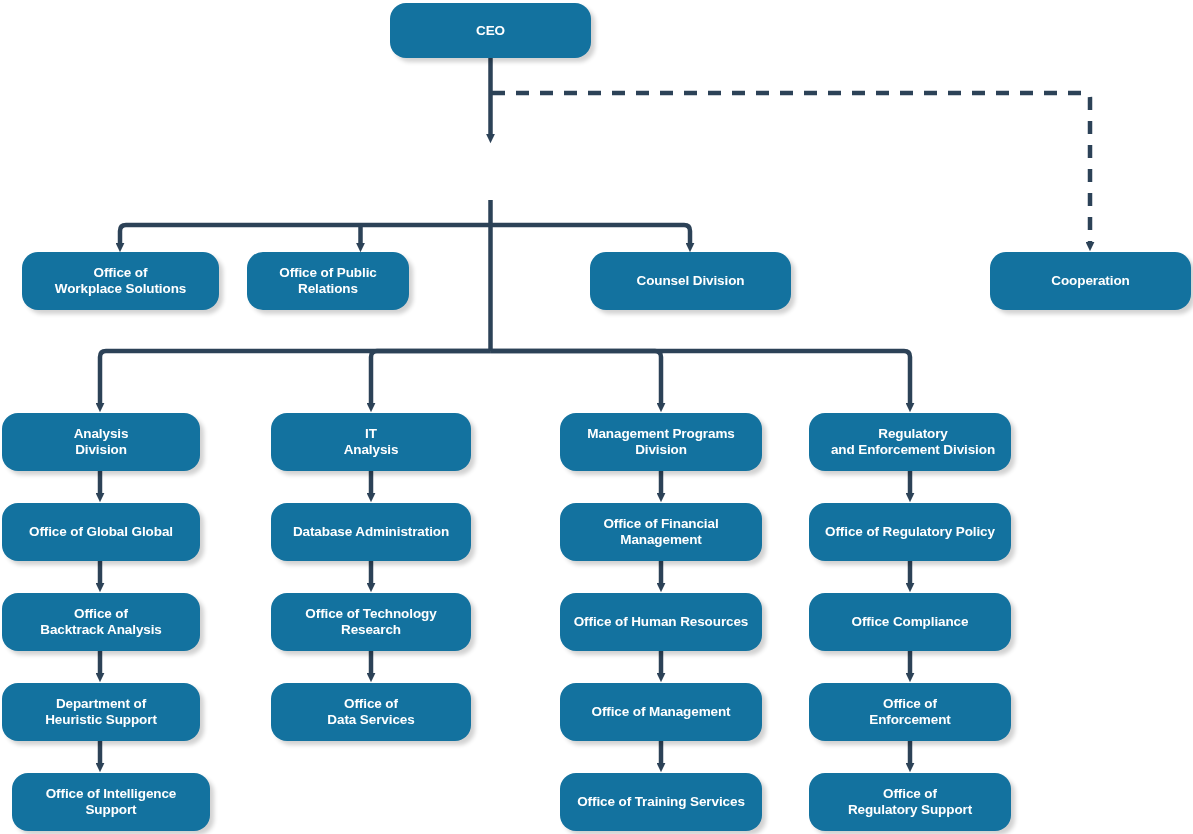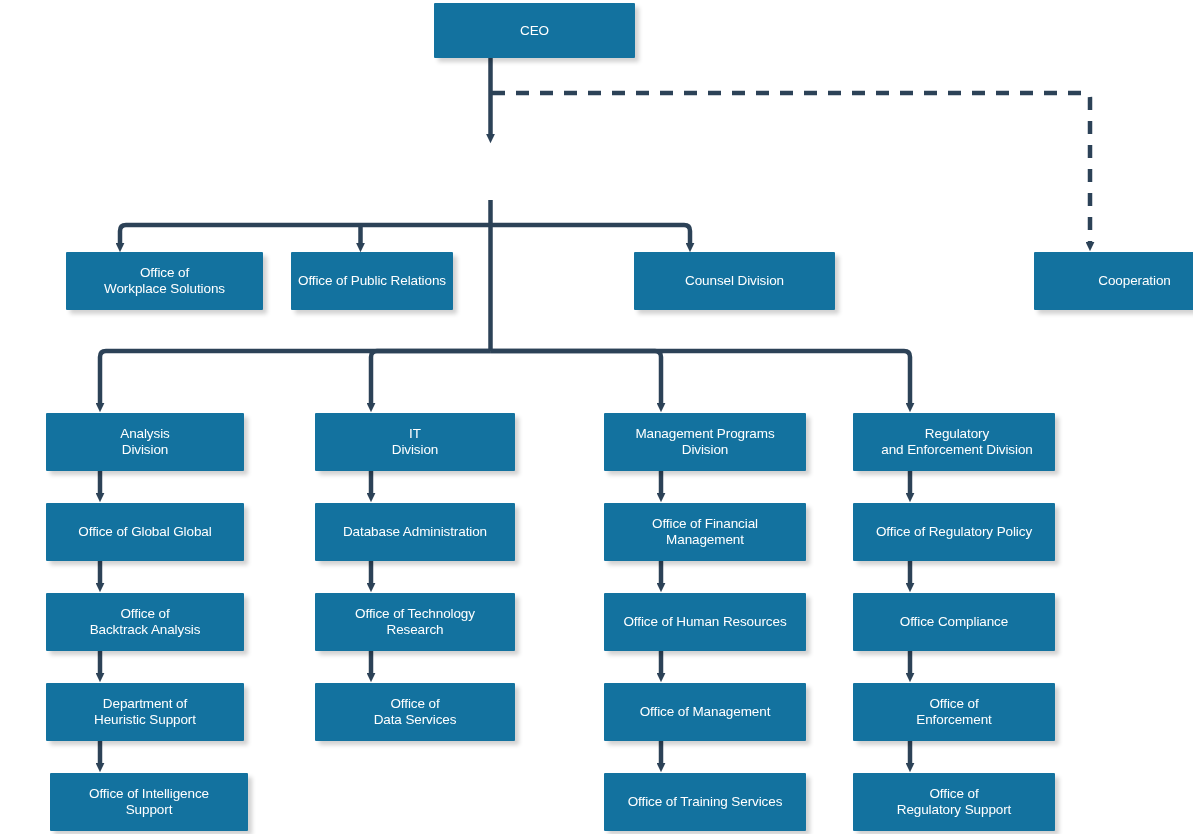--- a/index.html
+++ b/index.html
@@ -23,36 +23,35 @@
     left: 0;
     top: 0;
     width: 1193px;
     height: 834px;
     pointer-events: none;
   }
   .node {
     position: absolute;
     box-sizing: border-box;
     background: #13729F;
-    border-radius: 1px;
+    border-radius: 16px;
     color: #ffffff;
     font-family: "Liberation Sans", sans-serif;
-    font-weight: normal;
+    font-weight: bold;
     font-size: 13.5px;
     line-height: 16px;
     letter-spacing: -0.1px;
     display: flex;
     align-items: center;
     justify-content: center;
     text-align: center;
     padding: 2px 6px;
     box-shadow: 4px 4px 4px rgba(0,0,0,0.18);
     white-space: pre-line;
     z-index: 2;
-    margin-left: 44px;
   }
 </style>
 </head>
 <body>
 
 <div id="chart-canvas">
 
   <svg id="connector-layer" viewBox="0 0 1193 834" width="1193" height="834" xmlns="http://www.w3.org/2000/svg">
     <defs>
       <marker id="arrowhead" markerWidth="10" markerHeight="9" refX="1.2" refY="4.5" orient="auto" markerUnits="userSpaceOnUse">
@@ -115,25 +114,25 @@
 
   <div class="node" style="left:590px; top:252px; width:201px; height:58px;">Counsel Division</div>
 
   <div class="node" style="left:2px; top:413px; width:198px; height:58px;">Analysis
 Division</div>
   <div class="node" style="left:2px; top:503px; width:198px; height:58px;">Office of Global Global</div>
   <div class="node" style="left:2px; top:593px; width:198px; height:58px;">Office of
 Backtrack Analysis</div>
   <div class="node" style="left:2px; top:683px; width:198px; height:58px;">Department of
 Heuristic Support</div>
-  <div class="node" style="left:6px; top:773px; width:198px; height:58px;">Office of Intelligence
+  <div class="node" style="left:12px; top:773px; width:198px; height:58px;">Office of Intelligence
 Support</div>
 
   <div class="node" style="left:271px; top:413px; width:200px; height:58px;">IT
-Division</div>
+Analysis</div>
   <div class="node" style="left:271px; top:503px; width:200px; height:58px;">Database Administration</div>
   <div class="node" style="left:271px; top:593px; width:200px; height:58px;">Office of Technology
 Research</div>
   <div class="node" style="left:271px; top:683px; width:200px; height:58px;">Office of
 Data Services</div>
 
   <div class="node" style="left:560px; top:413px; width:202px; height:58px;">Management Programs
 Division</div>
   <div class="node" style="left:560px; top:503px; width:202px; height:58px;">Office of Financial
 Management</div>

